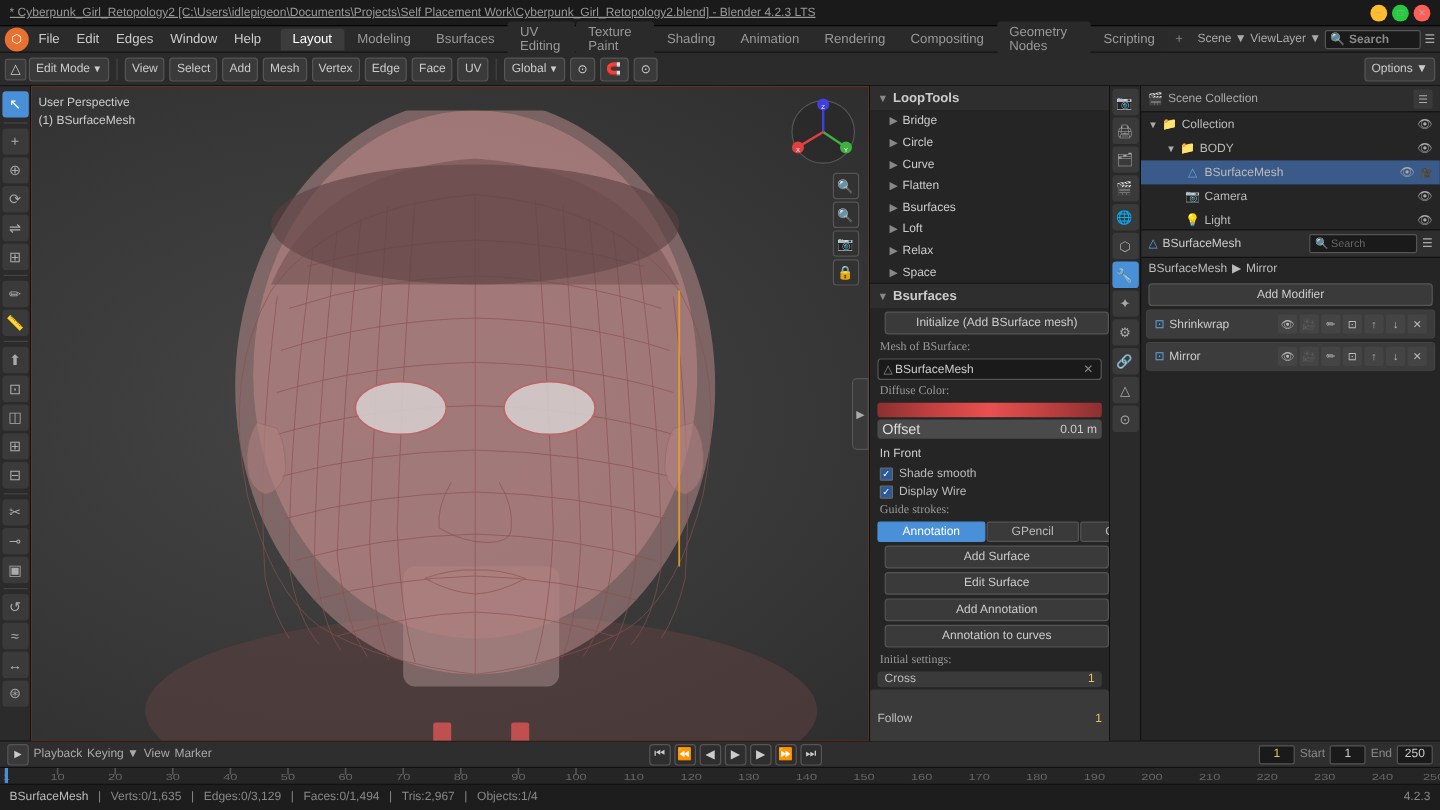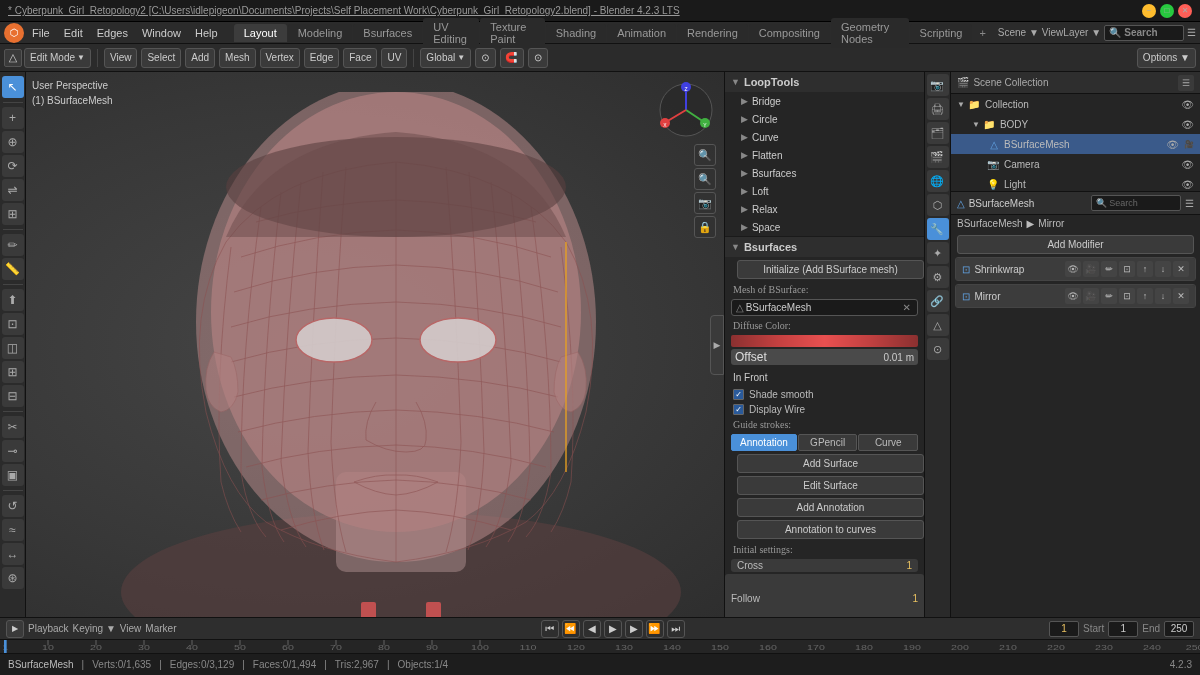--- a/index.html
+++ b/index.html
@@ -229,21 +229,21 @@
     .cb-box.unchecked { background: #3a3a3a; }
 
     
     .tab-group {
       display: flex;
       margin: 2px 6px;
       gap: 1px;
     }
     .tab-btn {
       flex: 1;
-      padding: 2px 8px;
+      padding: 2px 20px;
       background: #3a3a3a;
       border: 1px solid #555;
       border-radius: 2px;
       cursor: pointer;
       color: #bbb;
       font-size: 10px;
       text-align: center;
     }
     .tab-btn.active { background: #4a90d9; color: #fff; border-color: #4a90d9; }
 

